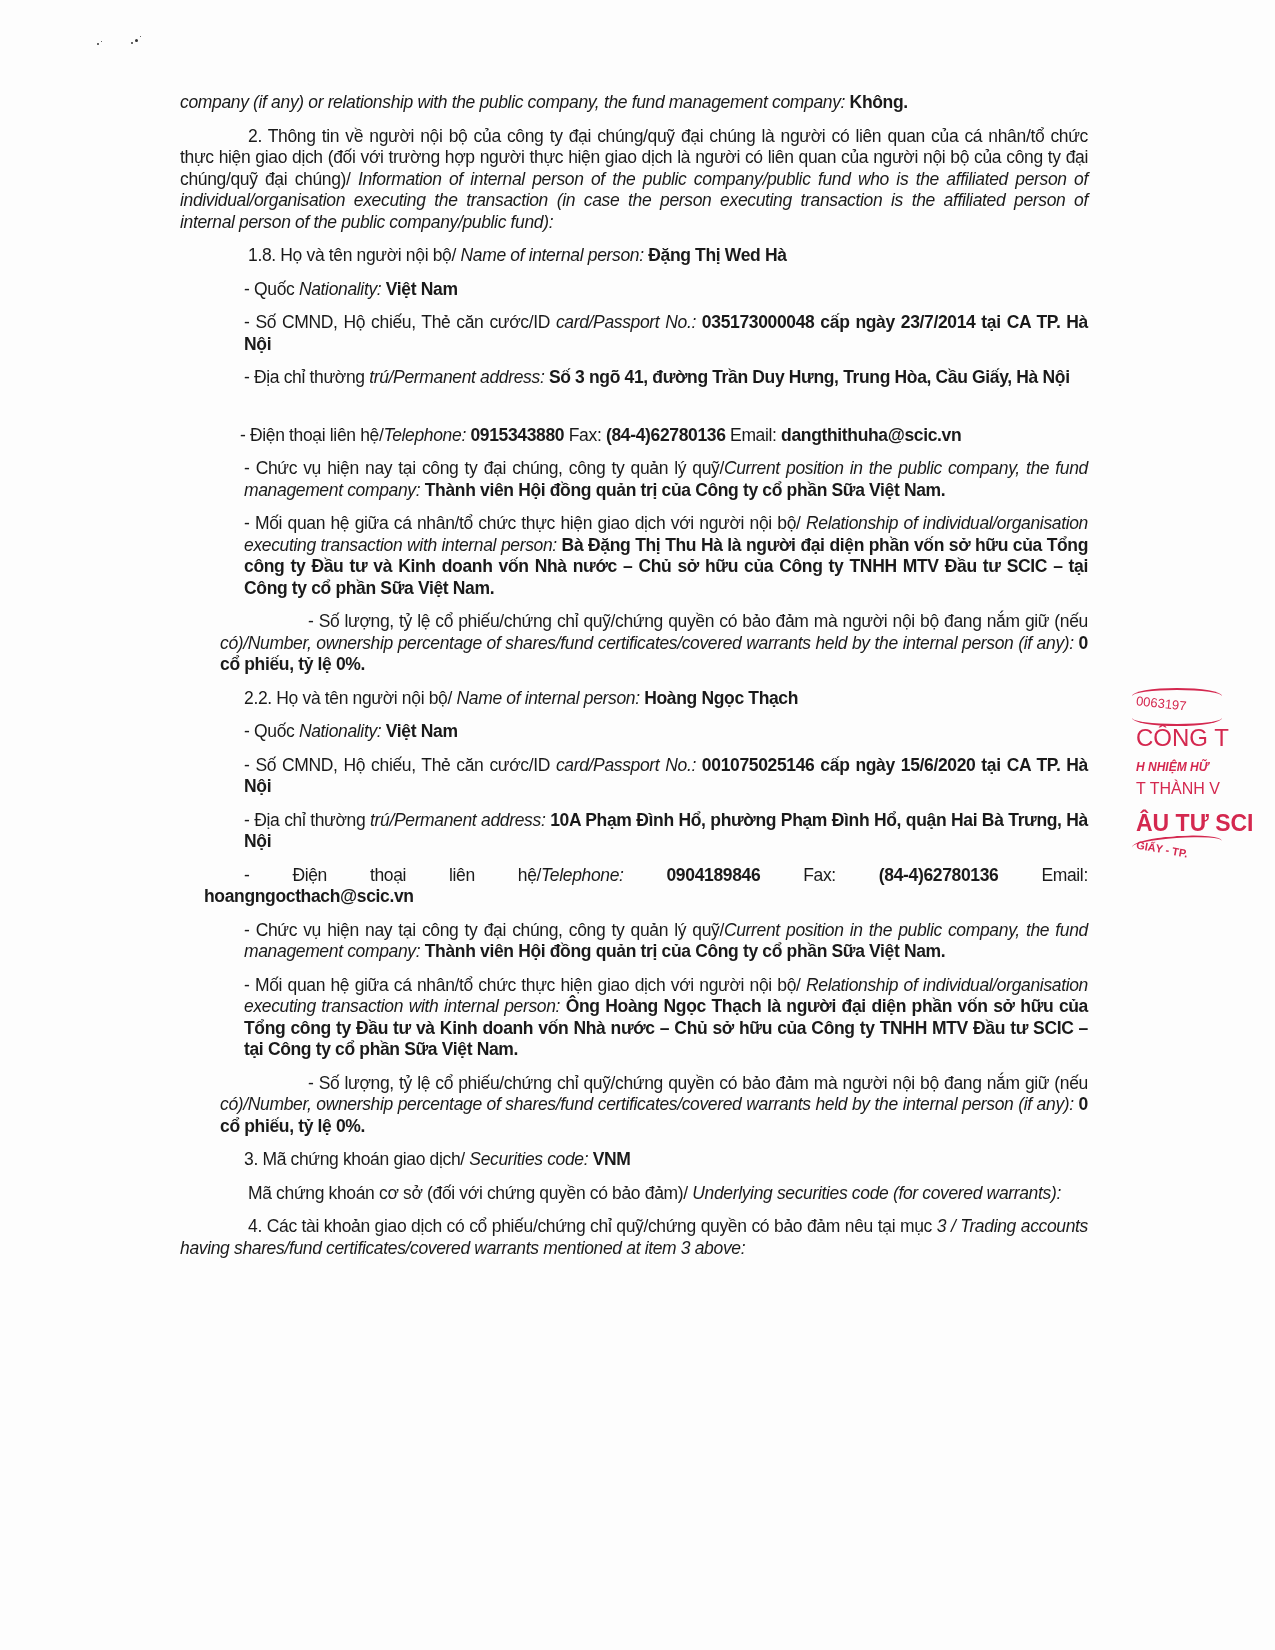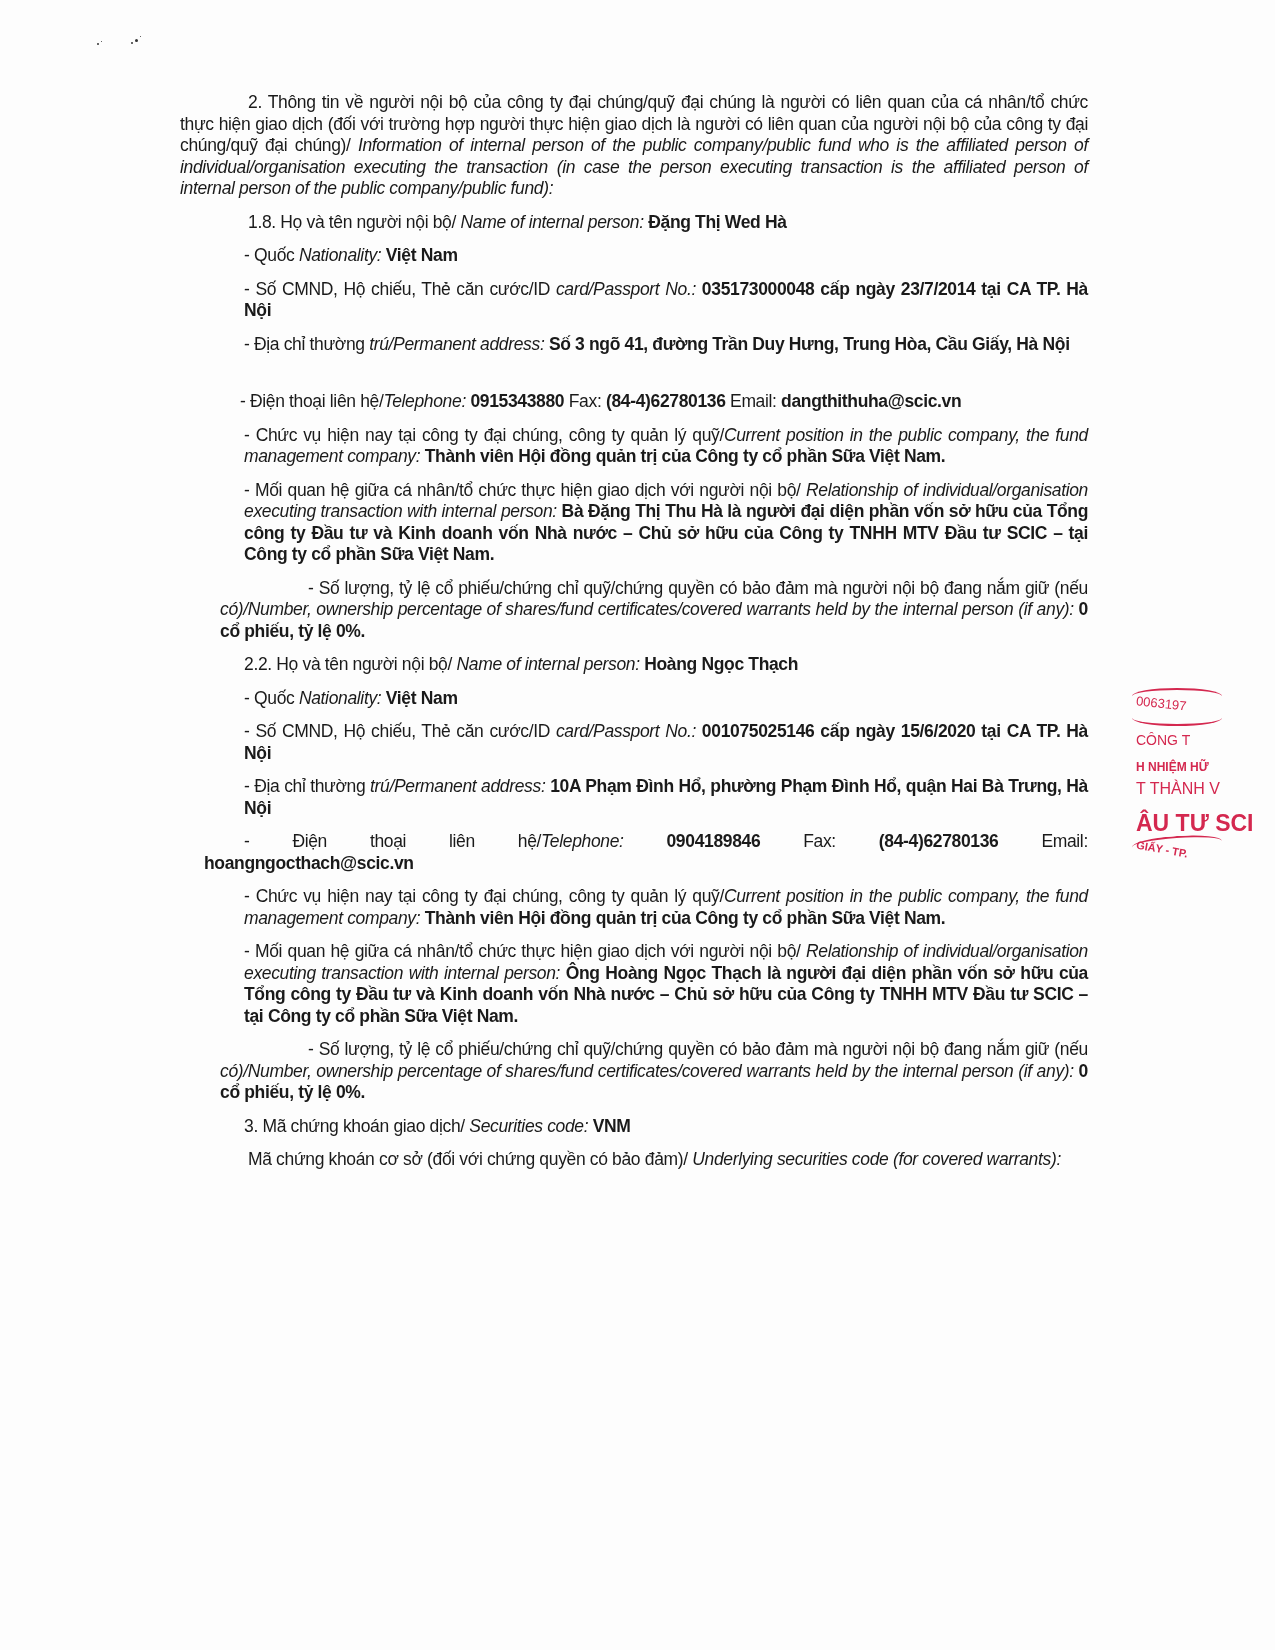--- a/index.html
+++ b/index.html
@@ -38,20 +38,23 @@
 <div class="specks">
   <div class="speck" style="left:2px;top:8px;width:2px;height:2px;"></div>
   <div class="speck" style="left:6px;top:6px;width:1px;height:1px;"></div>
   <div class="speck" style="left:40px;top:4px;width:3px;height:3px;"></div>
   <div class="speck" style="left:36px;top:7px;width:2px;height:2px;"></div>
   <div class="speck" style="left:45px;top:1px;width:1px;height:1px;"></div>
 </div>
 
 <div class="page">
 
+  <p>
+    <span class="it">company (if any) or relationship with the public company, the fund management company:</span><b> Không.</b>
+  </p>
 
   <p class="indent-first">
     <span>2. Thông tin về người nội bộ của công ty đại chúng/quỹ đại chúng là người có liên quan của cá nhân/tổ chức thực hiện giao dịch (đối với trường hợp người thực hiện giao dịch là người có liên quan của người nội bộ của công ty đại chúng/quỹ đại chúng)/</span><span class="it"> Information of internal person of the public company/public fund who is the affiliated person of individual/organisation executing the transaction (in case the person executing transaction is the affiliated person of internal person of the public company/public fund):</span>
   </p>
 
   <p class="item">
     <span>1.8.   Họ và tên người nội bộ/</span><span class="it"> Name of internal person:</span><b> Đặng Thị Wed Hà</b>
   </p>
   <p class="bul">
     <span>- Quốc </span><span class="it">Nationality:</span><b> Việt Nam</b>
@@ -113,25 +116,28 @@
     <span>- Số lượng, tỷ lệ cổ phiếu/chứng chỉ quỹ/chứng quyền có bảo đảm mà người nội bộ đang nắm giữ (nếu </span><span class="it">có)/Number, ownership percentage of shares/fund certificates/covered warrants held by the internal person (if any):</span><b> 0 cổ phiếu, tỷ lệ 0%.</b>
   </p>
 
   <p class="item" style="padding-left:64px;">
     <span>3. Mã chứng khoán giao dịch/</span><span class="it"> Securities code:</span><b> VNM</b>
   </p>
   <p class="indent-first">
     <span>Mã chứng khoán cơ sở (đối với chứng quyền có bảo đảm)/</span><span class="it"> Underlying securities code (for covered warrants):</span>
   </p>
 
+  <p class="indent-first">
+    <span>4. Các tài khoản giao dịch có cổ phiếu/chứng chỉ quỹ/chứng quyền có bảo đảm nêu tại mục </span><span class="it">3 / Trading accounts having shares/fund certificates/covered warrants mentioned at item 3 above:</span>
+  </p>
 </div>
 
 <div class="stamp">
   <div class="arc" style="top:0;"></div>
   <div class="line" style="top:8px;font-size:13px;font-weight:normal;transform:rotate(6deg);">0063197</div>
   <div class="arc-b" style="top:22px;"></div>
-  <div class="line" style="top:44px;font-size:14px;font-weight:normal;">CÔNG T</div>
-  <div class="line" style="top:72px;font-size:12px;">H NHIỆM HỮ</div>
+  <div class="line" style="top:36px;font-size:24px;font-weight:normal;">CÔNG T</div>
+  <div class="line" style="top:72px;font-size:12px;font-style:italic;">H NHIỆM HỮ</div>
   <div class="line" style="top:92px;font-size:16px;font-weight:normal;">T THÀNH V</div>
   <div class="line" style="top:122px;font-size:23px;">ÂU TƯ SCI</div>
   <div class="arc" style="top:148px;transform:rotate(-4deg);"></div>
   <div class="line" style="top:155px;font-size:11px;transform:rotate(10deg);">GIẤY - TP.</div>
 </div>
 
 </body></html>

